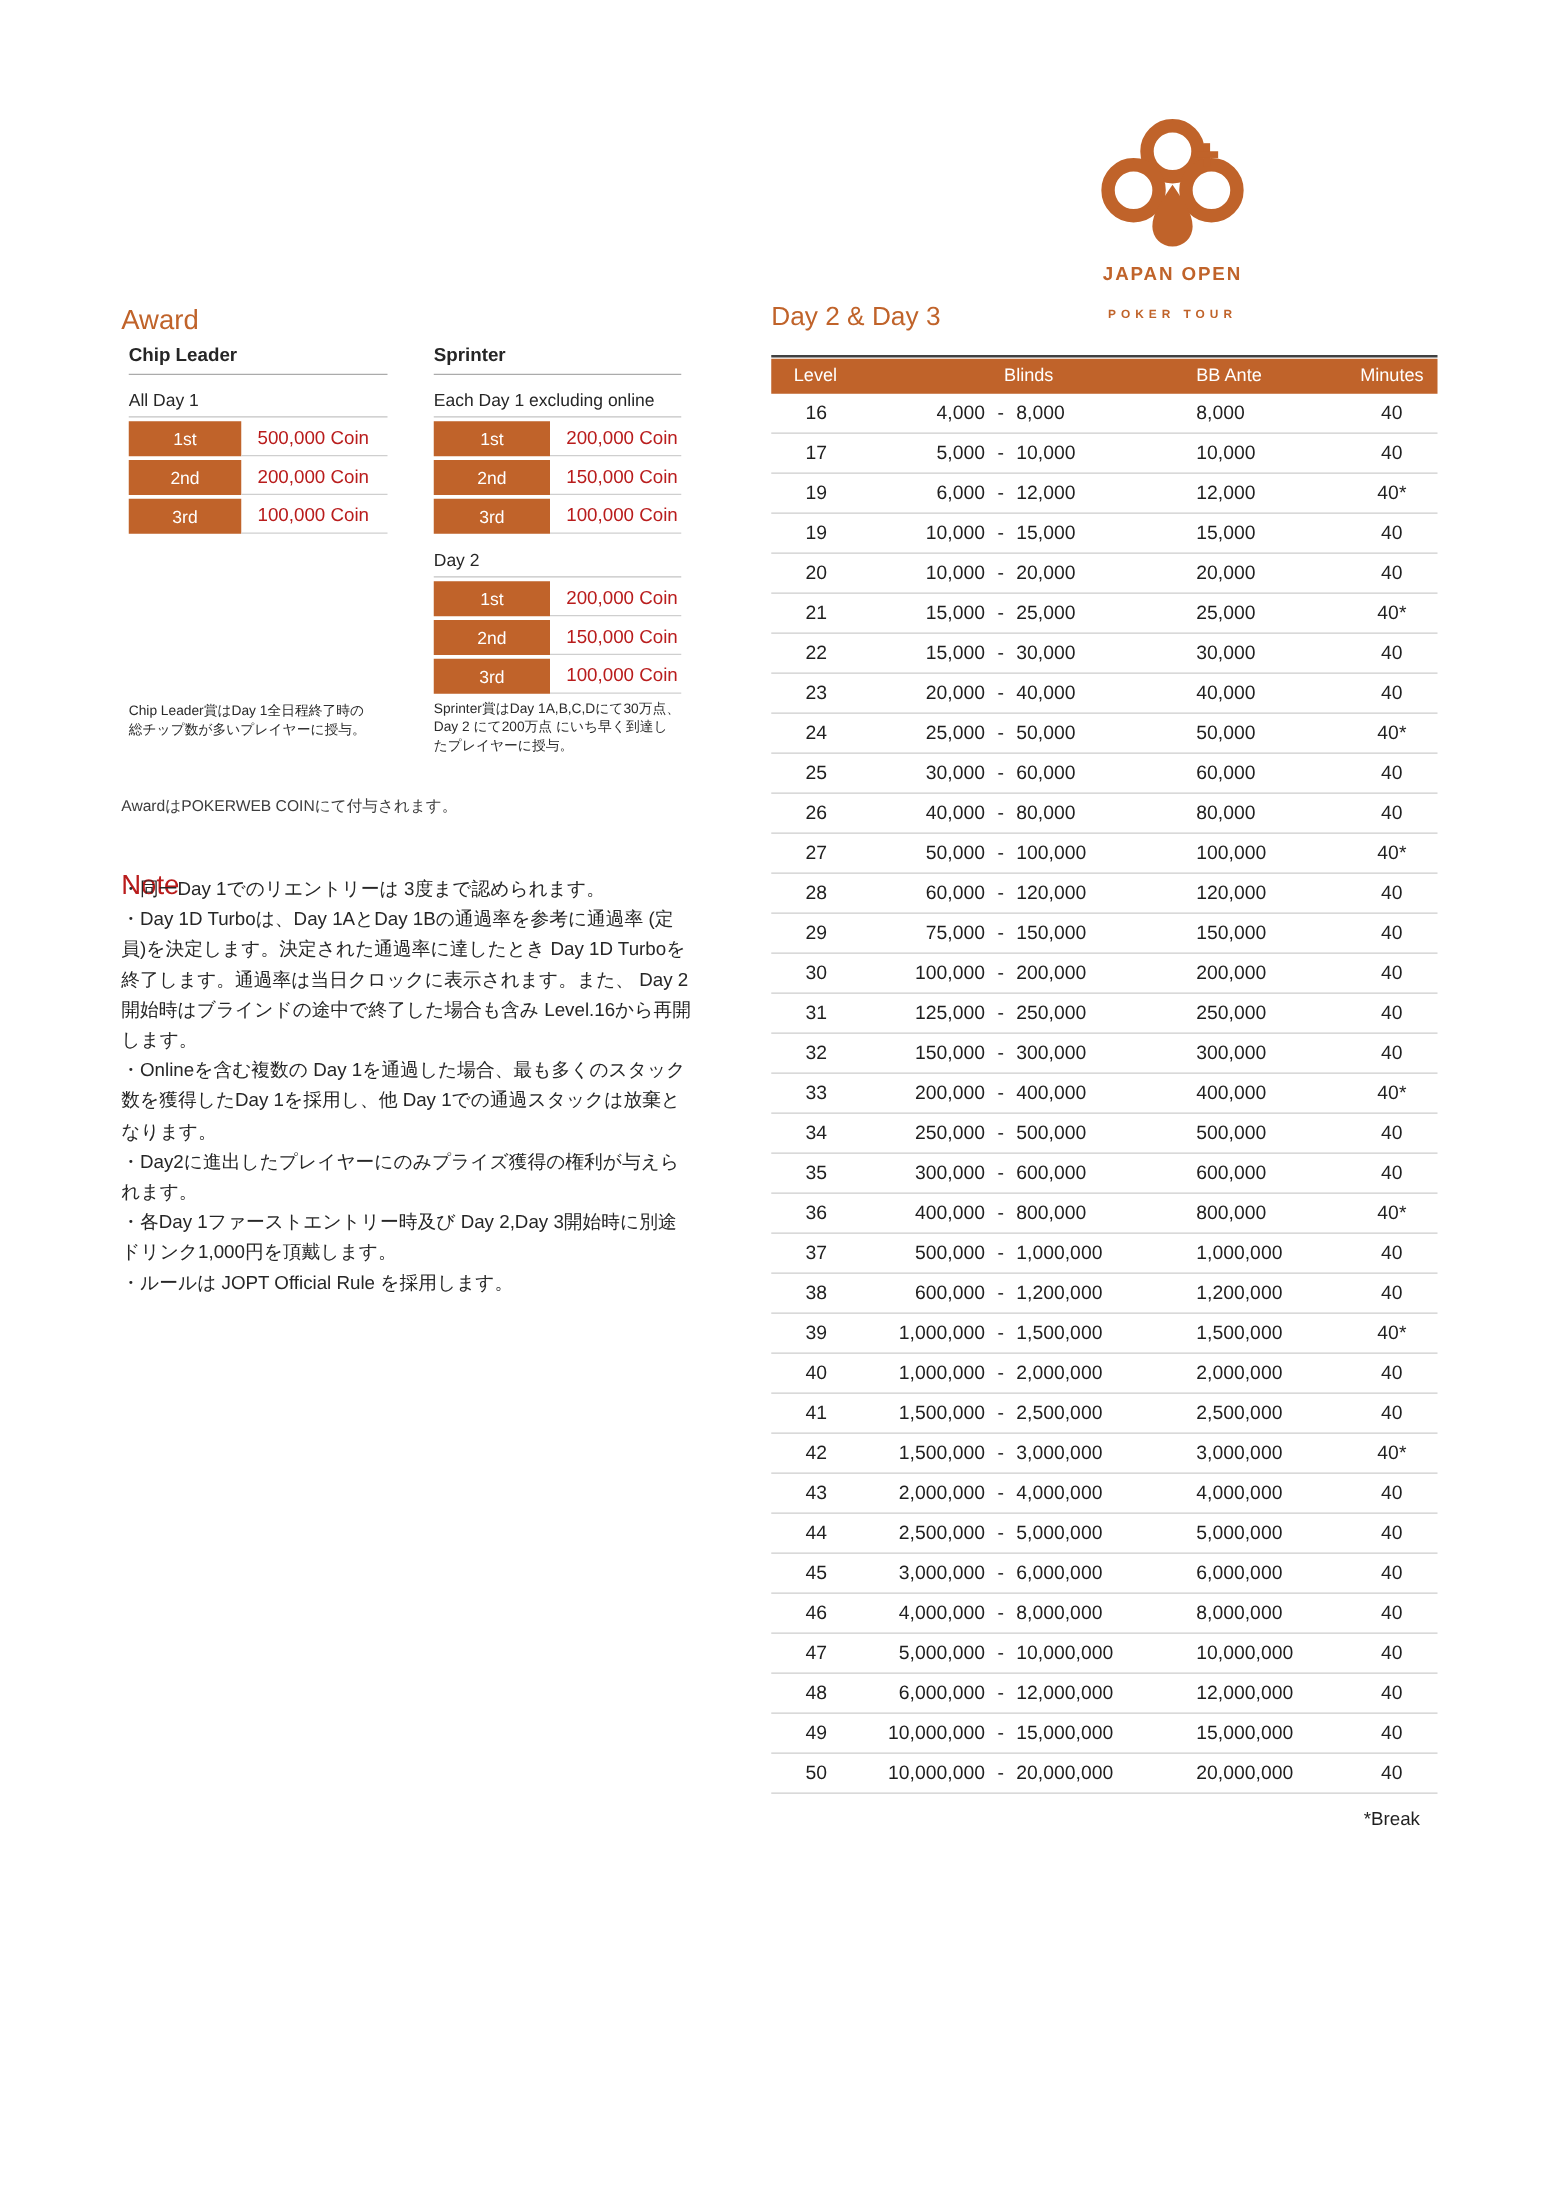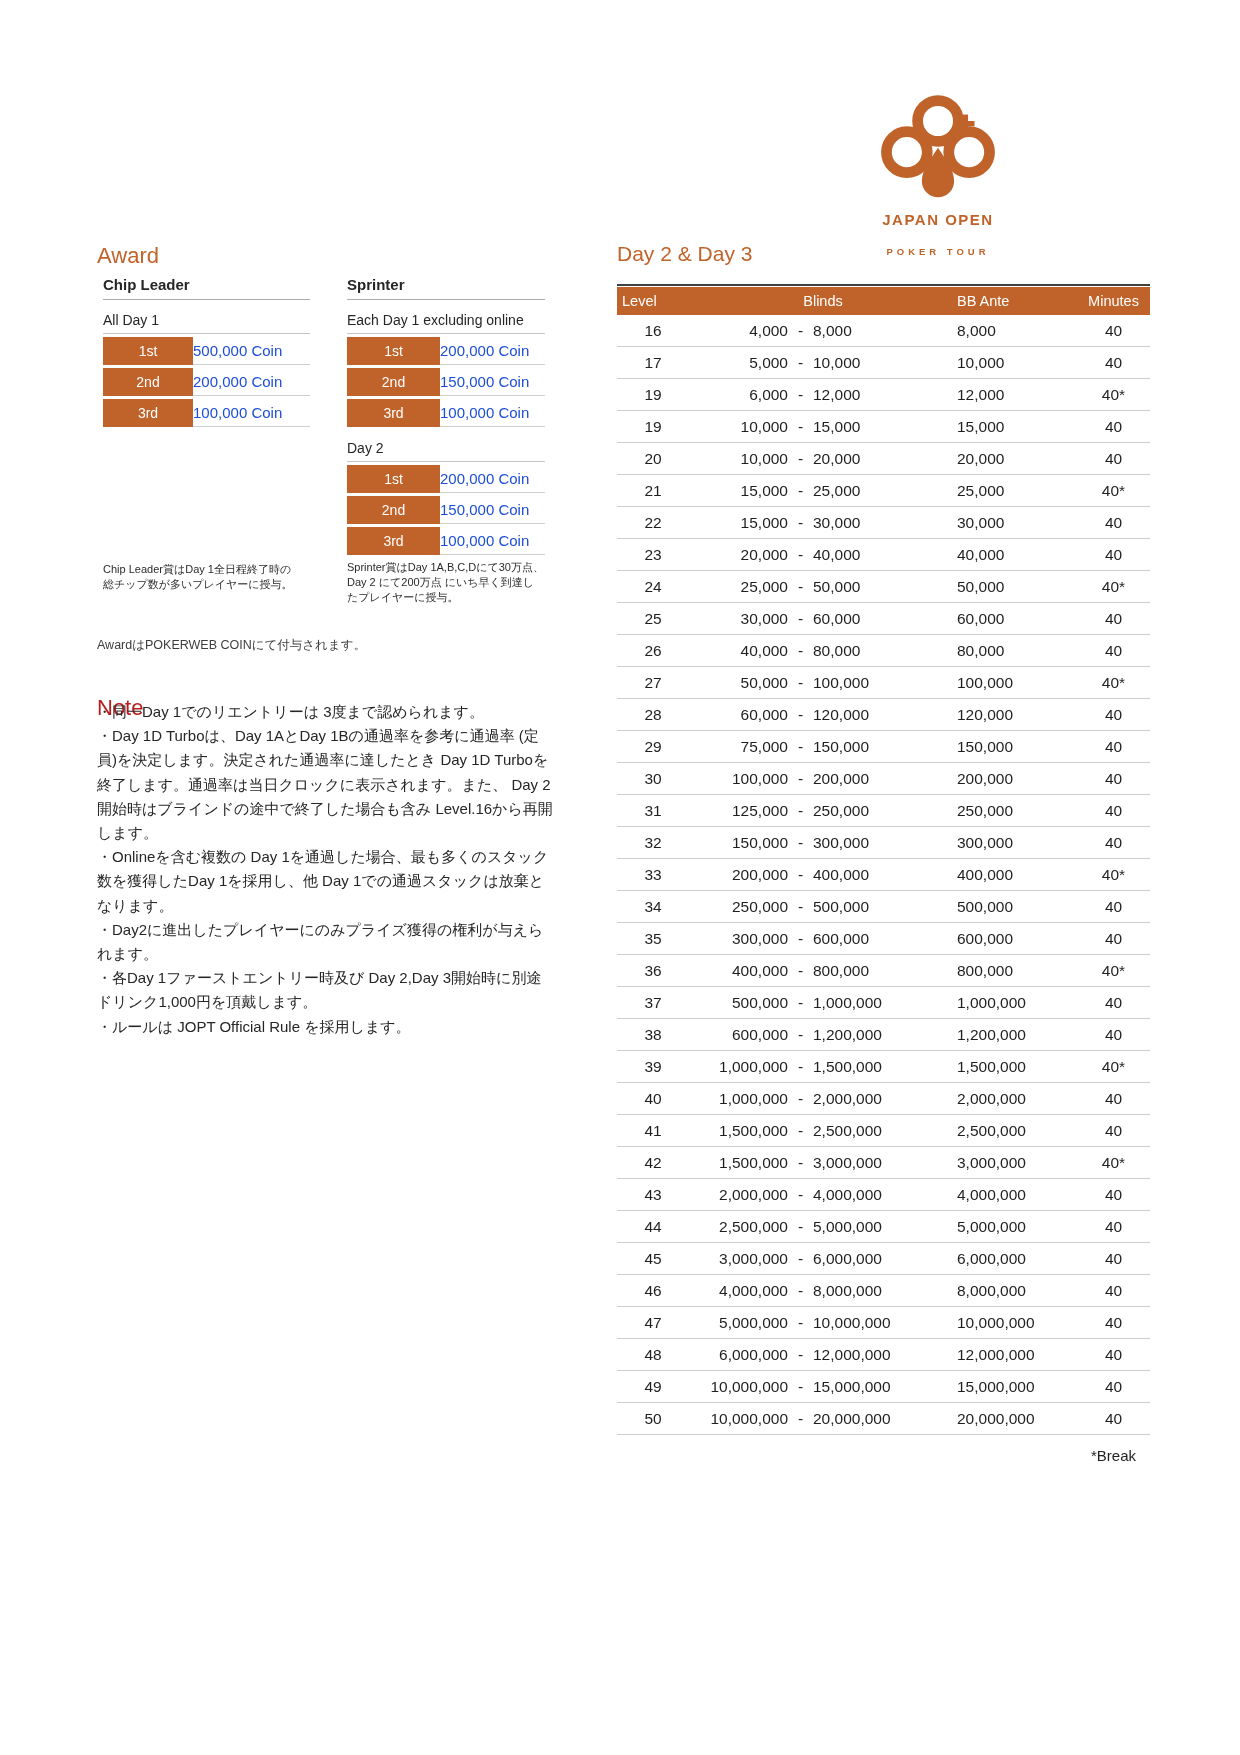--- a/index.html
+++ b/index.html
@@ -22,38 +22,38 @@
   .award-col { position:relative; }
   .col-chip { width:207px; margin-right:37px; height:340px; }
   .col-sprinter { width:198px; height:340px; }
   .tbl-title { font-size:15px; font-weight:bold; padding-bottom:6px; border-bottom:1px solid #ABABAB; }
   .tbl-sub { margin-top:12px; font-size:14px; padding-bottom:5px; border-bottom:1px solid #C4C4C4; }
   .tbl-sub.day2 { margin-top:13px; }
   .arow { display:flex; height:28px; margin-top:3px; }
   .aplace { width:90px; background:#C0632A; color:#ffffff; font-size:14px;
             display:flex; align-items:center; justify-content:center; }
   .col-sprinter .aplace { width:93px; }
-  .aval { flex:1; font-size:15px; display:flex; align-items:center; 
-          border-bottom:1px solid #CFCFCF; color:#1d4ed8; }
+  .aval { flex:1; font-size:15px; display:flex; align-items:center; padding-left:13px;
+          border-bottom:1px solid #CFCFCF; color:#b91c1c; }
   .award-note { position:absolute; left:0; top:286px; width:190px;
                 font-size:11px; line-height:15px; color:#2b2b2b; }
   .col-sprinter .award-note { top:284px; width:198px; }
   .award-footer { position:absolute; top:394px; left:0; font-size:12.5px; color:#3d3d3d; }
   .note-heading { position:absolute; top:428px; left:0; font-size:22px; color:#b91c1c;margin-top:24px; }
   .note-items { position:absolute; top:457px; left:0; width:456px; }
   .nitem { margin:0; font-size:15px; line-height:24.2px; color:#262626; }
 
   
   .right-col { position:absolute; left:617px; top:243px; width:533px; }
   .blinds-heading { font-size:21px; line-height:22px; color:#C0632A;
                     padding-bottom:19px; border-bottom:2px solid #404040; }
   .bheader { margin-top:1px; height:28px; background:#C0632A; color:#ffffff;
              display:grid; grid-template-columns:72px 99px 25px 144px 120px 73px;
              align-items:center; font-size:14.5px; }
-  .h-level { padding-left:5px; }
+  .h-level { padding-left:18px; }
   .h-blinds { grid-column:2/5; text-align:center; }
   .h-ante { text-align:left; }
   .h-min { text-align:center; }
   .brow { height:31px; display:grid; grid-template-columns:72px 99px 25px 144px 120px 73px;
           align-items:center; font-size:15.5px; border-bottom:1px solid #CDCDCD; color:#1f1f1f; }
   .c-level { text-align:center; }
   .c-sb { text-align:right; }
   .c-dash { text-align:center; }
   .c-bb { text-align:left; }
   .c-ante { text-align:left; }

